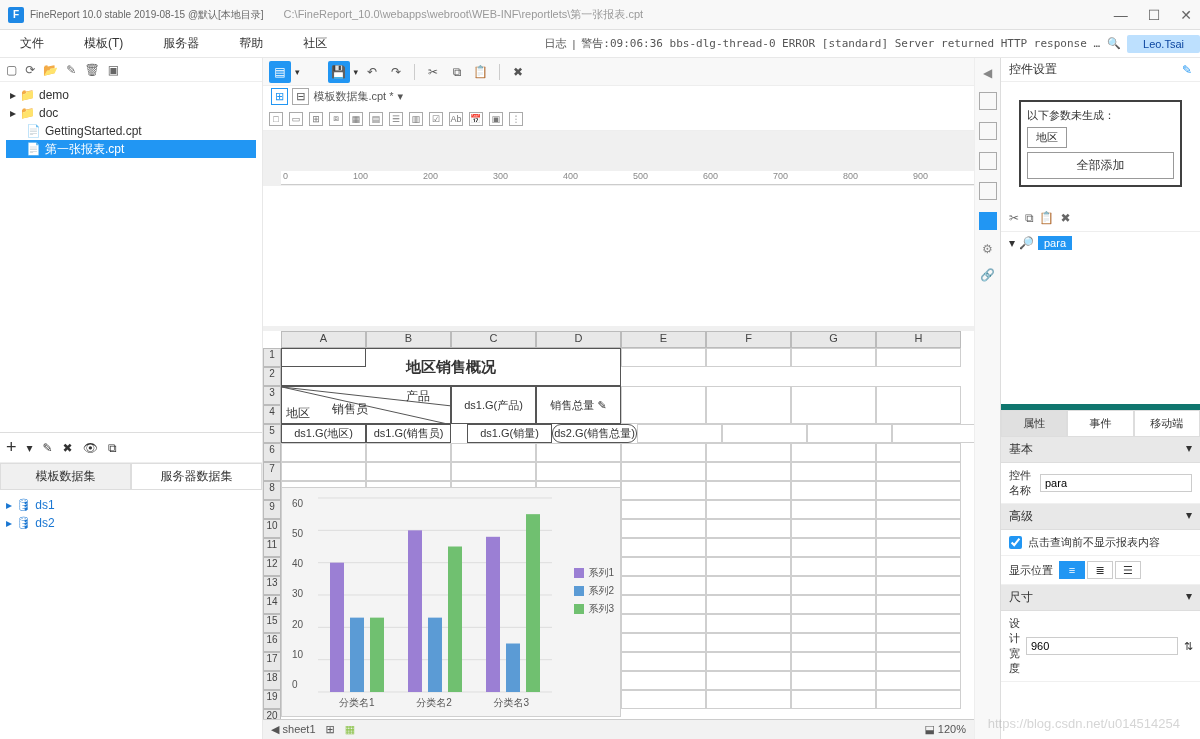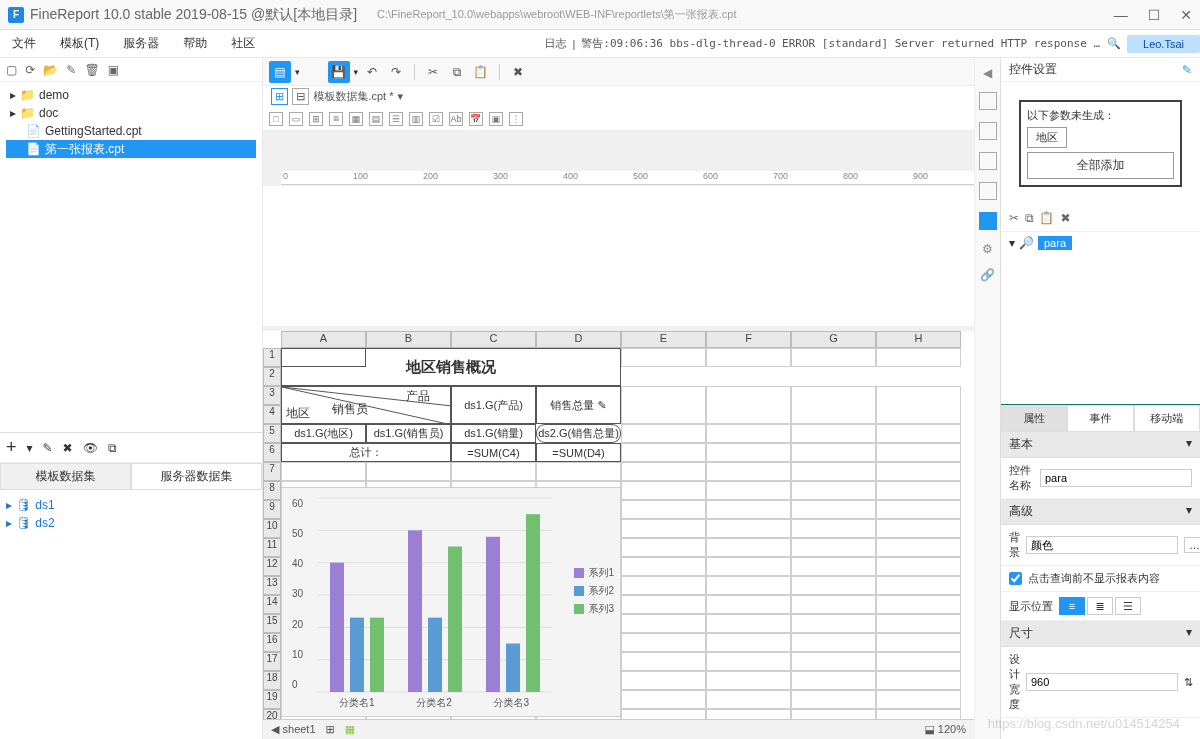--- a/index.html
+++ b/index.html
@@ -1,23 +1,23 @@
 <!DOCTYPE html>
 <html><head>
 <meta charset="utf-8">
 <style>
 * { box-sizing: border-box; margin: 0; padding: 0; font-family: "Microsoft YaHei", Arial, sans-serif; }
 body { width: 1200px; height: 739px; background: #fff; font-size: 12px; color: #333; overflow: hidden; position: relative; }
 .titlebar { height: 30px; background: #f8f8f8; display: flex; align-items: center; padding: 0 8px; border-bottom: 1px solid #e0e0e0; }
 .titlebar .appicon { width: 16px; height: 16px; background: #1e88e5; border-radius: 2px; margin-right: 6px; display: flex; align-items: center; justify-content: center; color: #fff; font-size: 10px; font-weight: bold; }
-.titlebar .title { color: #666; font-size: 14px; flex: 0 0 auto; }
+.titlebar .title { color: #666; font-size: 10px; flex: 0 0 auto; }
 .titlebar .path { color: #999; font-size: 11px; margin-left: 20px; flex: 1; }
 .titlebar .winbtns { display: flex; gap: 20px; color: #666; font-size: 14px; }
 .menubar { height: 28px; background: #fff; display: flex; align-items: center; border-bottom: 1px solid #e8e8e8; }
-.menubar .menu { padding: 0 12px; cursor: pointer; }
+.menubar .menu { padding: 0 20px; cursor: pointer; }
 .menubar .right { margin-left: auto; display: flex; align-items: center; gap: 6px; font-size: 11px; color: #555; }
 .menubar .log { font-family: monospace; color: #555; white-space: nowrap; overflow: hidden; max-width: 520px; text-overflow: ellipsis; }
 .menubar .user { background: #bde0fe; padding: 3px 16px; border-radius: 2px; color: #0d47a1; }
 .layout { display: flex; height: calc(739px - 30px - 28px); }
 .left { width: 263px; border-right: 1px solid #e8e8e8; display: flex; flex-direction: column; }
 .left .tb { height: 24px; display: flex; align-items: center; gap: 8px; padding-left: 6px; border-bottom: 1px solid #eee; color: #666; }
 .left .tree { flex: 0 0 350px; overflow: auto; padding: 4px 6px; }
 .left .tree .item { display: flex; align-items: center; gap: 4px; height: 18px; padding-left: 4px; }
 .left .tree .indent1 { padding-left: 20px; }
 .left .tree .folder { color: #1976d2; }
@@ -67,21 +67,21 @@
 .rpanel { width: 200px; border-left: 1px solid #ddd; display: flex; flex-direction: column; background: #fff; }
 .rpanel .hdr { display: flex; justify-content: space-between; align-items: center; padding: 3px 8px; color: #333; border-bottom: 1px solid #eee; }
 .rpanel .hdr .pencil { color: #2196f3; }
 .redbox { border: 2px solid #404040; margin: 18px; padding: 6px; }
 .redbox .lbl { font-size: 11px; color: #333; margin-bottom: 4px; }
 .redbox .pill { border: 1px solid #999; padding: 2px 8px; font-size: 11px; display: inline-block; margin-bottom: 4px; }
 .redbox .btn { border: 1px solid #999; text-align: center; padding: 4px; }
 .rpanel .icorow { display: flex; gap: 6px; padding: 6px 8px; color: #666; align-items: center; border-bottom: 1px solid #eee; }
 .rpanel .paramnode { margin: 4px 8px; display: flex; align-items: center; gap: 4px; }
 .rpanel .paramnode .p { background: #2196f3; color: #fff; padding: 1px 6px; font-size: 11px; }
-.rpanel .tabrow { display: flex; margin-top: 150px; border-top: 1px solid #0f766e; }
+.rpanel .tabrow { display: flex; margin-top: 150px; border-top: 6px solid #0f766e; }
 .rpanel .tabrow div { flex: 1; text-align: center; padding: 5px 0; border: 1px solid #ddd; font-size: 11px; }
 .rpanel .tabrow .a { background: #e0e0e0; }
 .rpanel .group { background: #e8e8e8; padding: 4px 8px; border-bottom: 1px solid #ddd; display: flex; justify-content: space-between; }
 .rpanel .frow { display: flex; align-items: center; padding: 5px 8px; gap: 6px; border-bottom: 1px solid #f0f0f0; font-size: 11px; }
 .rpanel .frow input[type=text] { flex: 1; border: 1px solid #ccc; padding: 2px 4px; font-size: 11px; }
 .rpanel .frow .cb { accent-color: #2196f3; }
 .rpanel .alignopts { display: flex; gap: 2px; }
 .rpanel .alignopts span { width: 26px; height: 18px; border: 1px solid #ccc; display: flex; align-items: center; justify-content: center; }
 .rpanel .alignopts .sel { background: #2196f3; color: #fff; border-color: #2196f3; }
 .watermark { position: absolute; right: 20px; bottom: 8px; color: rgba(150,150,150,0.4); font-size: 13px; }
@@ -280,31 +280,22 @@
               <div class="cell thick" style="width: 85px; height: 38px;">ds1.G(产品)</div>
               <div class="cell thick" style="width: 85px; height: 38px;">销售总量 ✎</div>
               <div class="cell " style="width: 85px; height: 38px;"></div>
               <div class="cell " style="width: 85px; height: 38px;"></div>
               <div class="cell " style="width: 85px; height: 38px;"></div>
               <div class="cell " style="width: 85px; height: 38px;"></div>
             </div>
             <div class="row">
               <div class="cell thick" style="width: 85px;">ds1.G(地区)</div>
               <div class="cell thick" style="width: 85px;">ds1.G(销售员)</div>
-              <div class="cell thick" style="width: 85px;">ds1.G(销量)</div>
+              <div class="cell thick" style="width: 85px; margin-left: 16px;">ds1.G(销量)</div>
               <div class="cell thick" style="width: 85px; border-radius: 9px;">ds2.G(销售总量)</div>
-              <div class="cell " style="width: 85px;"></div>
-              <div class="cell " style="width: 85px;"></div>
-              <div class="cell " style="width: 85px;"></div>
-              <div class="cell " style="width: 85px;"></div>
-            </div>
-            <div class="row">
-              <div class="cell thick" style="width: 170px;">总计：</div>
-              <div class="cell thick" style="width: 85px;">=SUM(C4)</div>
-              <div class="cell thick" style="width: 85px;">=SUM(D4)</div>
               <div class="cell " style="width: 85px;"></div>
               <div class="cell " style="width: 85px;"></div>
               <div class="cell " style="width: 85px;"></div>
               <div class="cell " style="width: 85px;"></div>
             </div>
             <div class="row">
               <div class="cell " style="width: 85px;"></div>
               <div class="cell " style="width: 85px;"></div>
               <div class="cell " style="width: 85px;"></div>
               <div class="cell " style="width: 85px;"></div>
@@ -546,25 +537,20 @@
       </div>
     <div class="frow">
         <span>控件名称</span>
         <input type="text" value="para" style="">
       </div>
     <div class="group">
         <span>高级</span>
         <span>▾</span>
       </div>
     <div class="frow">
-        <span>背景</span>
-        <input type="text" value="颜色" style="">
-        <span style="border:1px solid #ccc;padding:1px 4px">…</span>
-      </div>
-    <div class="frow">
         <input type="checkbox" class="cb" checked="" style="">
         <span>点击查询前不显示报表内容</span>
       </div>
     <div class="frow">
         <span>显示位置</span>
       <div class="alignopts">
         <span class="sel">≡</span>
         <span>≣</span>
         <span>☰</span>
       </div>

